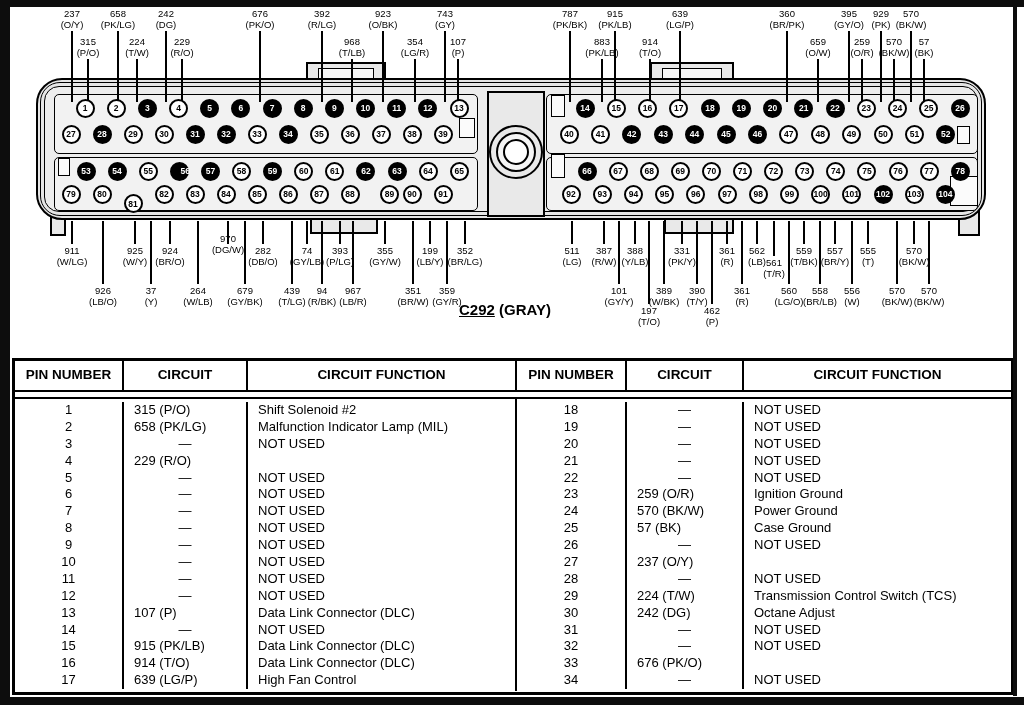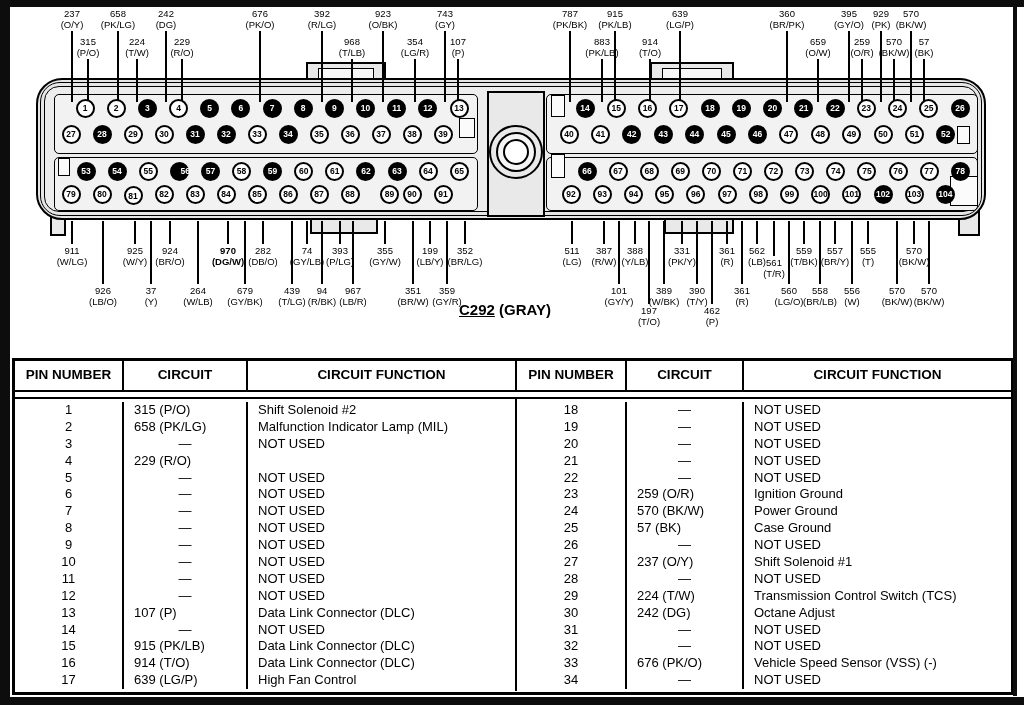--- a/index.html
+++ b/index.html
@@ -141,21 +141,21 @@
       <div class="pin" style="left: 232px; top: 161.5px;">58</div>
       <div class="pin filled" style="left: 263.1px; top: 161.5px;">59</div>
       <div class="pin" style="left: 294.2px; top: 161.5px;">60</div>
       <div class="pin" style="left: 325.3px; top: 161.5px;">61</div>
       <div class="pin filled" style="left: 356.4px; top: 161.5px;">62</div>
       <div class="pin filled" style="left: 387.5px; top: 161.5px;">63</div>
       <div class="pin" style="left: 418.6px; top: 161.5px;">64</div>
       <div class="pin" style="left: 449.7px; top: 161.5px;">65</div>
       <div class="pin" style="left: 61.5px; top: 184.5px;">79</div>
       <div class="pin" style="left: 92.5px; top: 184.5px;">80</div>
-      <div class="pin" style="left: 123.5px; top: 186px;">81</div>
+      <div class="pin" style="left: 123.5px; top: 194px;">81</div>
       <div class="pin" style="left: 154.5px; top: 184.5px;">82</div>
       <div class="pin" style="left: 185.5px; top: 184.5px;">83</div>
       <div class="pin" style="left: 216.5px; top: 184.5px;">84</div>
       <div class="pin" style="left: 247.5px; top: 184.5px;">85</div>
       <div class="pin" style="left: 278.5px; top: 184.5px;">86</div>
       <div class="pin" style="left: 309.5px; top: 184.5px;">87</div>
       <div class="pin" style="left: 340.5px; top: 184.5px;">88</div>
       <div class="pin" style="left: 370px; top: 184.5px; margin-left: 10px;">89</div>
       <div class="pin" style="left: 402.5px; top: 184.5px;">90</div>
       <div class="pin" style="left: 433.5px; top: 184.5px;">91</div>
@@ -349,21 +349,21 @@
       <div class="wlabel" style="left: 135px; top: 246px;">
         <div>925</div>
         <div>(W/Y)</div>
       </div>
       <div class="leader" style="left: 134.25px; top: 221px; height: 23px;"></div>
       <div class="wlabel" style="left: 170px; top: 246px;">
         <div>924</div>
         <div>(BR/O)</div>
       </div>
       <div class="leader" style="left: 169.25px; top: 221px; height: 23px;"></div>
-      <div class="wlabel" style="left: 228px; top: 246px; font-weight: bold;">
+      <div class="wlabel" style="left: 228px; top: 234px;">
         <div>970</div>
         <div>(DG/W)</div>
       </div>
       <div class="leader" style="left: 227.25px; top: 221px; height: 23px;"></div>
       <div class="wlabel" style="left: 263px; top: 246px;">
         <div>282</div>
         <div>(DB/O)</div>
       </div>
       <div class="leader" style="left: 262.25px; top: 221px; height: 23px;"></div>
       <div class="wlabel" style="left: 307px; top: 246px;">
@@ -692,21 +692,20 @@
             <div class="cfun">Case Ground</div>
           </div>
           <div class="trow">
             <div class="cpin wR0">26</div>
             <div class="ccir wR1 dash">—</div>
             <div class="cfun">NOT USED</div>
           </div>
           <div class="trow">
             <div class="cpin wR0">27</div>
             <div class="ccir wR1">237 (O/Y)</div>
-            <div class="cfun">Shift Solenoid #1</div>
           </div>
           <div class="trow">
             <div class="cpin wR0">28</div>
             <div class="ccir wR1 dash">—</div>
             <div class="cfun">NOT USED</div>
           </div>
           <div class="trow">
             <div class="cpin wR0">29</div>
             <div class="ccir wR1">224 (T/W)</div>
             <div class="cfun">Transmission Control Switch (TCS)</div>
@@ -722,21 +721,20 @@
             <div class="cfun">NOT USED</div>
           </div>
           <div class="trow">
             <div class="cpin wR0">32</div>
             <div class="ccir wR1 dash">—</div>
             <div class="cfun">NOT USED</div>
           </div>
           <div class="trow">
             <div class="cpin wR0">33</div>
             <div class="ccir wR1">676 (PK/O)</div>
-            <div class="cfun">Vehicle Speed Sensor (VSS) (-)</div>
           </div>
           <div class="trow">
             <div class="cpin wR0">34</div>
             <div class="ccir wR1 dash">—</div>
             <div class="cfun">NOT USED</div>
           </div>
         </div>
     </div>
   </div>
 

